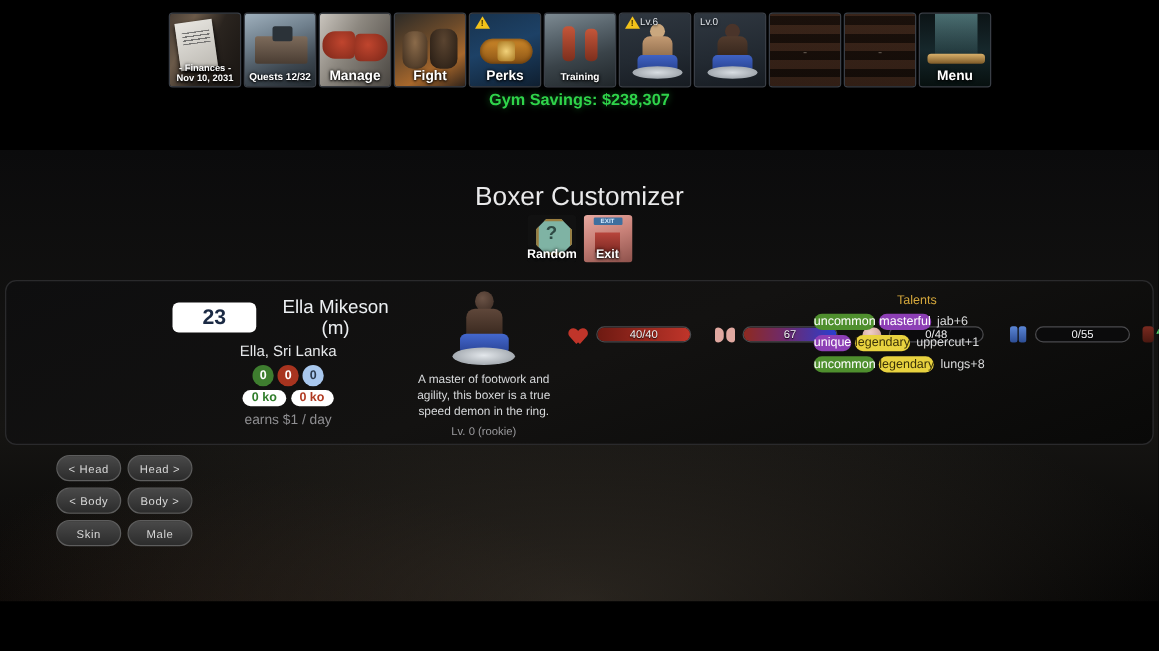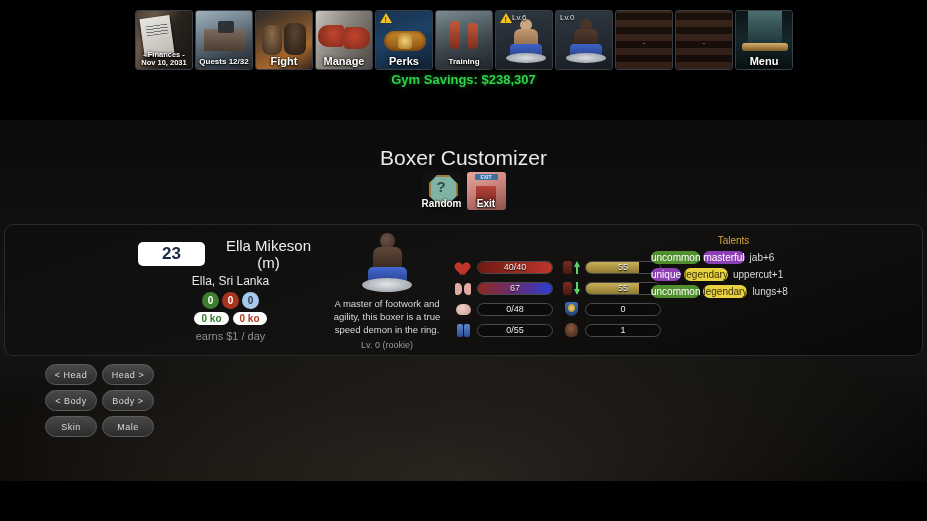--- a/index.html
+++ b/index.html
@@ -252,21 +252,21 @@
   .pfig .torso { position:absolute; left:18px; top:14px; width:29px; height:24px;
     background: linear-gradient(#5f473a,#35251c); border-radius:7px 7px 3px 3px; }
   .pfig .trunks { position:absolute; left:13px; top:34px; width:39px; height:17px;
     background: linear-gradient(#4468cf,#27408f); border-radius:5px; }
   .pfig .base { position:absolute; left:7px; top:45px; width:50px; height:14px;
     background: radial-gradient(ellipse at 50% 45%, #e3e7eb, #8b9299); border-radius:50%; }
   .pdesc { color:#d7d9db; font-size:9.5px; line-height:1.35; margin-top:3px; padding:0 3px; }
   .plv { color:#9a9a9d; font-size:9px; margin-top:4px; }
 
   .stats { position:absolute; left:450px; top:34px; display:flex; gap:10px; }
-  .statcol { display:flex; flex-direction:column; gap:5px; }
+  .statcol { display:flex; flex-direction:row; gap:19px; }
   .statrow { display:flex; align-items:center; gap:5px; }
   .sicon { width:17px; height:16px; position:relative; flex:0 0 17px; }
   .bar {
     position:relative; width:76px; height:13px; border-radius:7px;
     border:1px solid #4a4a4d; background:#0b0b0c; overflow:hidden;
   }
   .bar .fill { position:absolute; left:0; top:0; bottom:0; }
   .bar .bval {
     position:relative; z-index:2; width:100%; text-align:center;
     color:#f0f0f2; font-size:9px; line-height:11px; text-shadow:0 1px 1px #000;
@@ -380,27 +380,27 @@
           <span>Nov 10, 2031</span>
         </div>
       </div>
 
       <div class="tile">
         <div class="art art-quests"></div>
         <div class="label small">Quests 12/32</div>
       </div>
 
       <div class="tile">
+        <div class="art art-manage"></div>
+        <div class="label">Manage</div>
+      </div>
+
+      <div class="tile">
         <div class="art art-fight"></div>
         <div class="label">Fight</div>
-      </div>
-
-      <div class="tile">
-        <div class="art art-manage"></div>
-        <div class="label">Manage</div>
       </div>
 
       <div class="tile">
         <div class="art art-perks"></div>
         <div class="warn"></div>
         <div class="label">Perks</div>
       </div>
 
       <div class="tile">
         <div class="art art-training"></div>

